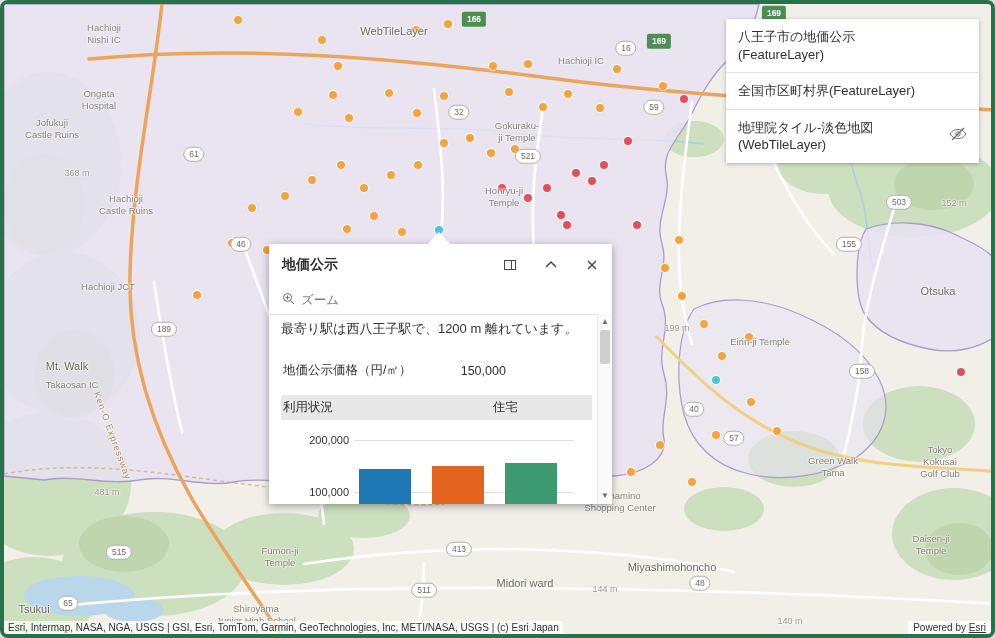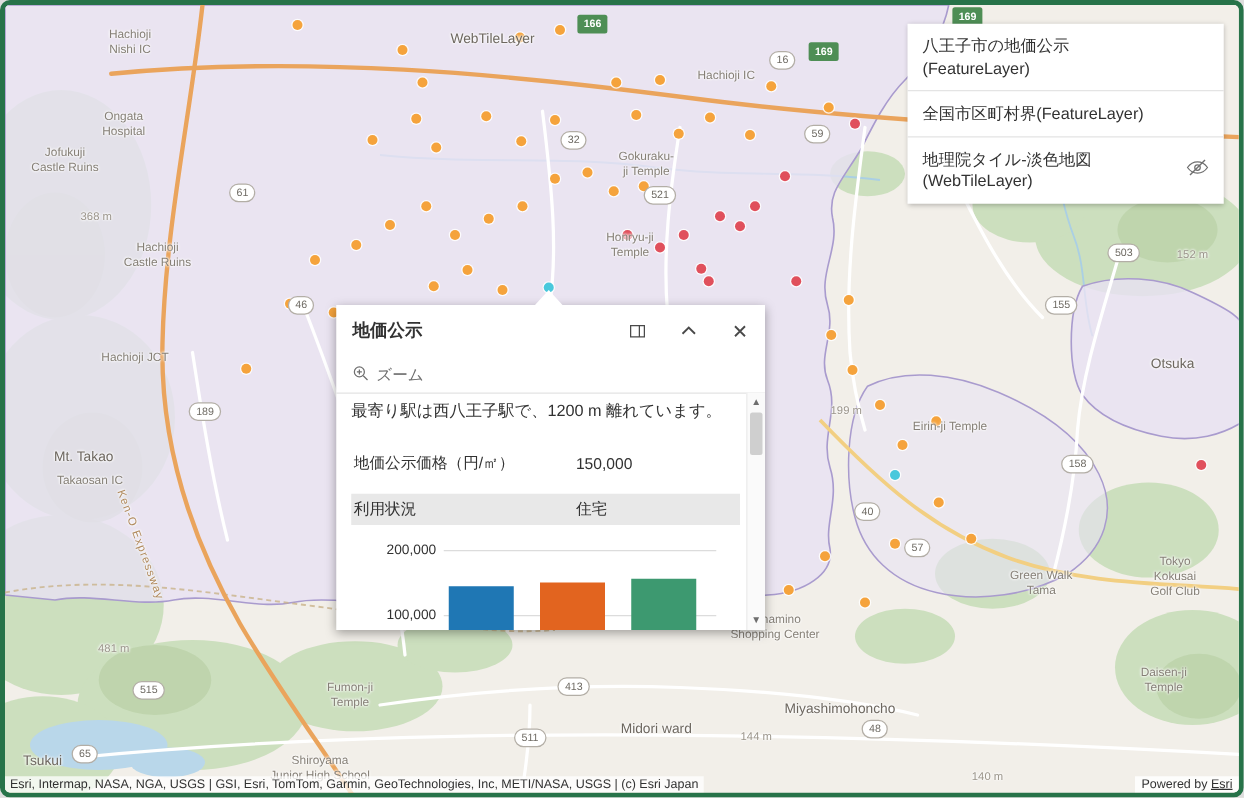--- a/index.html
+++ b/index.html
@@ -27,21 +27,21 @@
   .popup-arrow{position:absolute;top:-12px;left:159px;width:0;height:0;border-left:11px solid transparent;border-right:11px solid transparent;border-bottom:12px solid #fff;}
   .popup-header{display:flex;align-items:center;height:42px;padding:0 13px;}
   .popup-title{font-size:14px;font-weight:bold;color:#323232;}
   .popup-header .spacer{flex:1;}
   .hicon{display:flex;align-items:center;justify-content:center;width:14px;height:14px;margin-left:27px;cursor:pointer;}
   .popup-zoom-row{display:flex;align-items:center;gap:6px;height:28px;padding:0 13px;color:#6e6e6e;font-size:12.5px;border-bottom:1px solid #e3e3e3;cursor:pointer;}
   .popup-body{position:absolute;top:70px;left:0;right:0;bottom:0;overflow:hidden;}
   .popup-desc{position:absolute;top:6px;left:12px;right:22px;font-size:13px;color:#323232;}
   .popup-table{position:absolute;top:32px;left:12px;right:20px;font-size:12.5px;color:#323232;}
   .prow{display:flex;min-height:24px;align-items:center;margin-top:12px;}
-  .prow.alt{background:#e8e8e8;}
+  .prow.alt{background:#e8e8e8;gap:32px;}
   .pcell-l{flex:0 0 52%;padding:4px 8px 4px 2px;}
   .pcell-v{flex:1;padding:4px 8px;}
   .chart{position:absolute;top:118px;left:0;right:14px;height:95px;}
   .ytick{position:absolute;left:0;width:80px;text-align:right;font-size:11px;color:#323232;}
   .gridline{position:absolute;left:86px;width:218px;height:1px;background:#dcdcdc;}
   .bar{position:absolute;width:52px;}
   
   .scrollbar{position:absolute;top:0;bottom:0;right:0;width:14px;background:#fafafa;border-left:1px solid #ececec;cursor:pointer;}
   .sb-arrow{position:absolute;left:0;width:14px;text-align:center;font-size:8px;color:#6e6e6e;line-height:10px;}
   .sb-up{top:3px;}
@@ -197,24 +197,24 @@
       <div class="mlabel" style="left: 48px; top: 125px;">Jofukuji
 Castle Ruins</div>
       <div class="mlabel" style="left: 513px; top: 128px;">Gokuraku-
 ji Temple</div>
       <div class="mlabel dist" style="left: 73px; top: 170px;">368 m</div>
       <div class="mlabel" style="left: 122px; top: 201px;">Hachioji
 Castle Ruins</div>
       <div class="mlabel" style="left: 500px; top: 193px;">Honryu-ji
 Temple</div>
       <div class="mlabel" style="left: 104px; top: 283px;">Hachioji JCT</div>
-      <div class="mlabel big" style="left: 63px; top: 363px;">Mt. Takao</div>
+      <div class="mlabel big" style="left: 63px; top: 363px;">Mt. Walk</div>
       <div class="mlabel" style="left: 68px; top: 381px;">Takaosan IC</div>
       <div class="mlabel rot" style="left: 108px; top: 432px;">Ken-O Expressway</div>
-      <div class="mlabel dist" style="left: 87px; top: 489px; margin-top: 26px;">481 m</div>
+      <div class="mlabel dist" style="left: 103px; top: 489px;">481 m</div>
       <div class="mlabel big" style="left: 30px; top: 606px;">Tsukui</div>
       <div class="mlabel" style="left: 276px; top: 553px;">Fumon-ji
 Temple</div>
       <div class="mlabel big" style="left: 521px; top: 580px;">Midori ward</div>
       <div class="mlabel" style="left: 252px; top: 611px;">Shiroyama
 Junior High School</div>
       <div class="mlabel big" style="left: 668px; top: 564px;">Miyashimohoncho</div>
       <div class="mlabel" style="left: 616px; top: 498px;">Minamino
 Shopping Center</div>
       <div class="mlabel big" style="left: 934px; top: 288px;">Otsuka</div>

